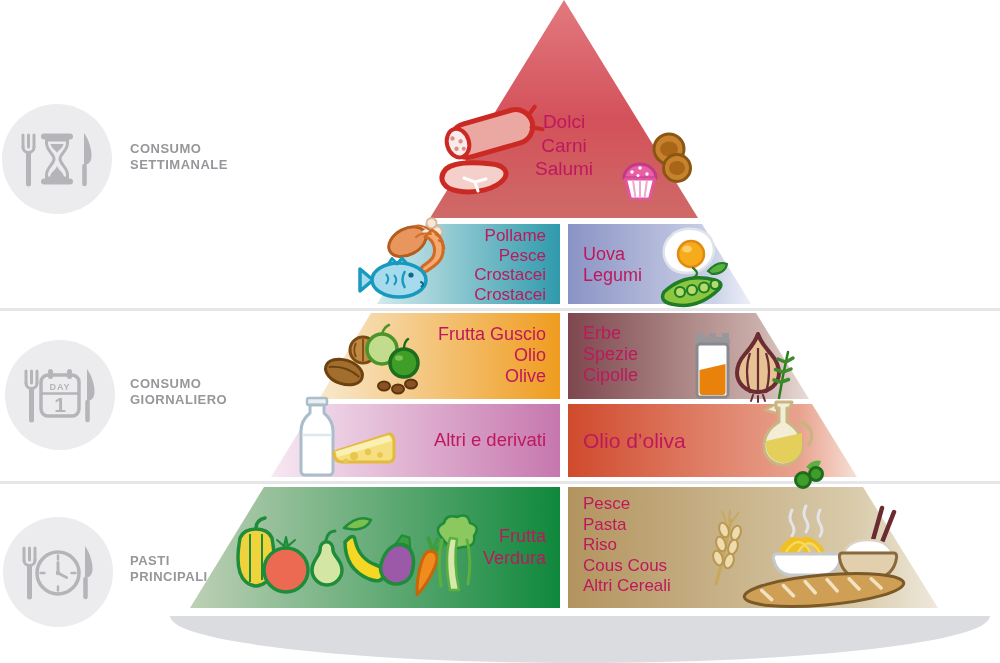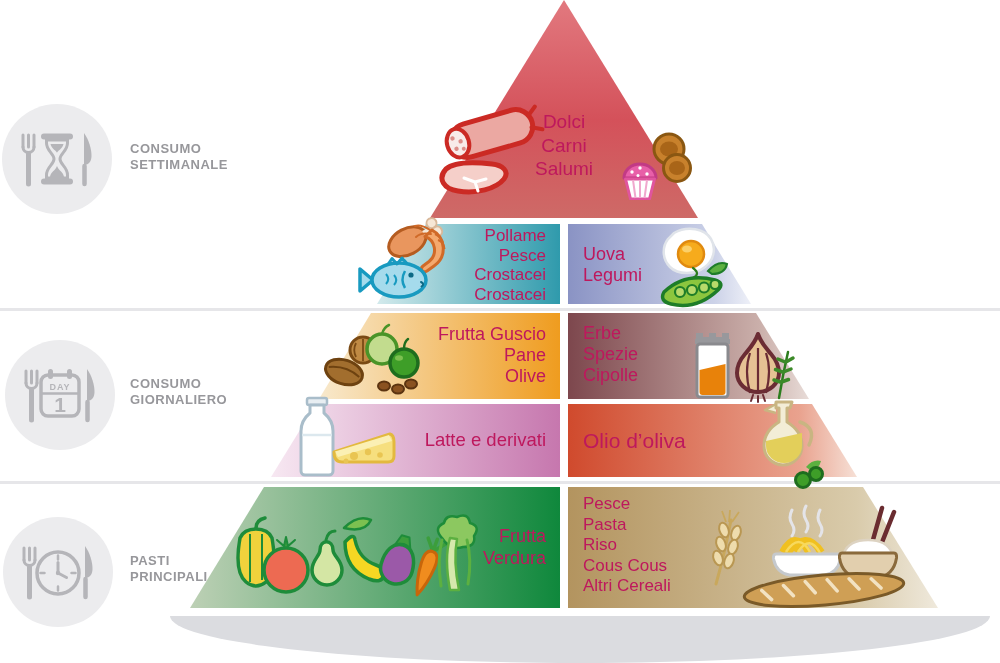--- a/index.html
+++ b/index.html
@@ -150,30 +150,30 @@
     <span>Pesce</span>
     <span>Crostacei</span>
     <span>Crostacei</span>
   </div>
   <div class="btxt" style="left:583px;top:244px;font-size:18px;line-height:21px">
     <span>Uova</span>
     <span>Legumi</span>
   </div>
   <div class="btxt r" style="left:330px;top:324px;width:216px;font-size:18px;line-height:21px">
     <span>Frutta Guscio</span>
-    <span>Pane</span>
+    <span>Olio</span>
     <span>Olive</span>
   </div>
   <div class="btxt" style="left:583px;top:323px;font-size:18px;line-height:21px">
     <span>Erbe</span>
     <span>Spezie</span>
     <span>Cipolle</span>
   </div>
   <div class="btxt r" style="left:330px;top:429px;width:216px;font-size:18.5px">
-    <span>Latte e derivati</span>
+    <span>Altri e derivati</span>
   </div>
   <div class="btxt" style="left:583px;top:429px;font-size:21px">
     <span>Olio d’oliva</span>
   </div>
   <div class="btxt r" style="left:376px;top:526px;width:170px;font-size:18px;line-height:21.5px">
     <span>Frutta</span>
     <span>Verdura</span>
   </div>
   <div class="btxt" style="left:583px;top:494px;font-size:17px;line-height:20.5px">
     <span>Pesce</span>

